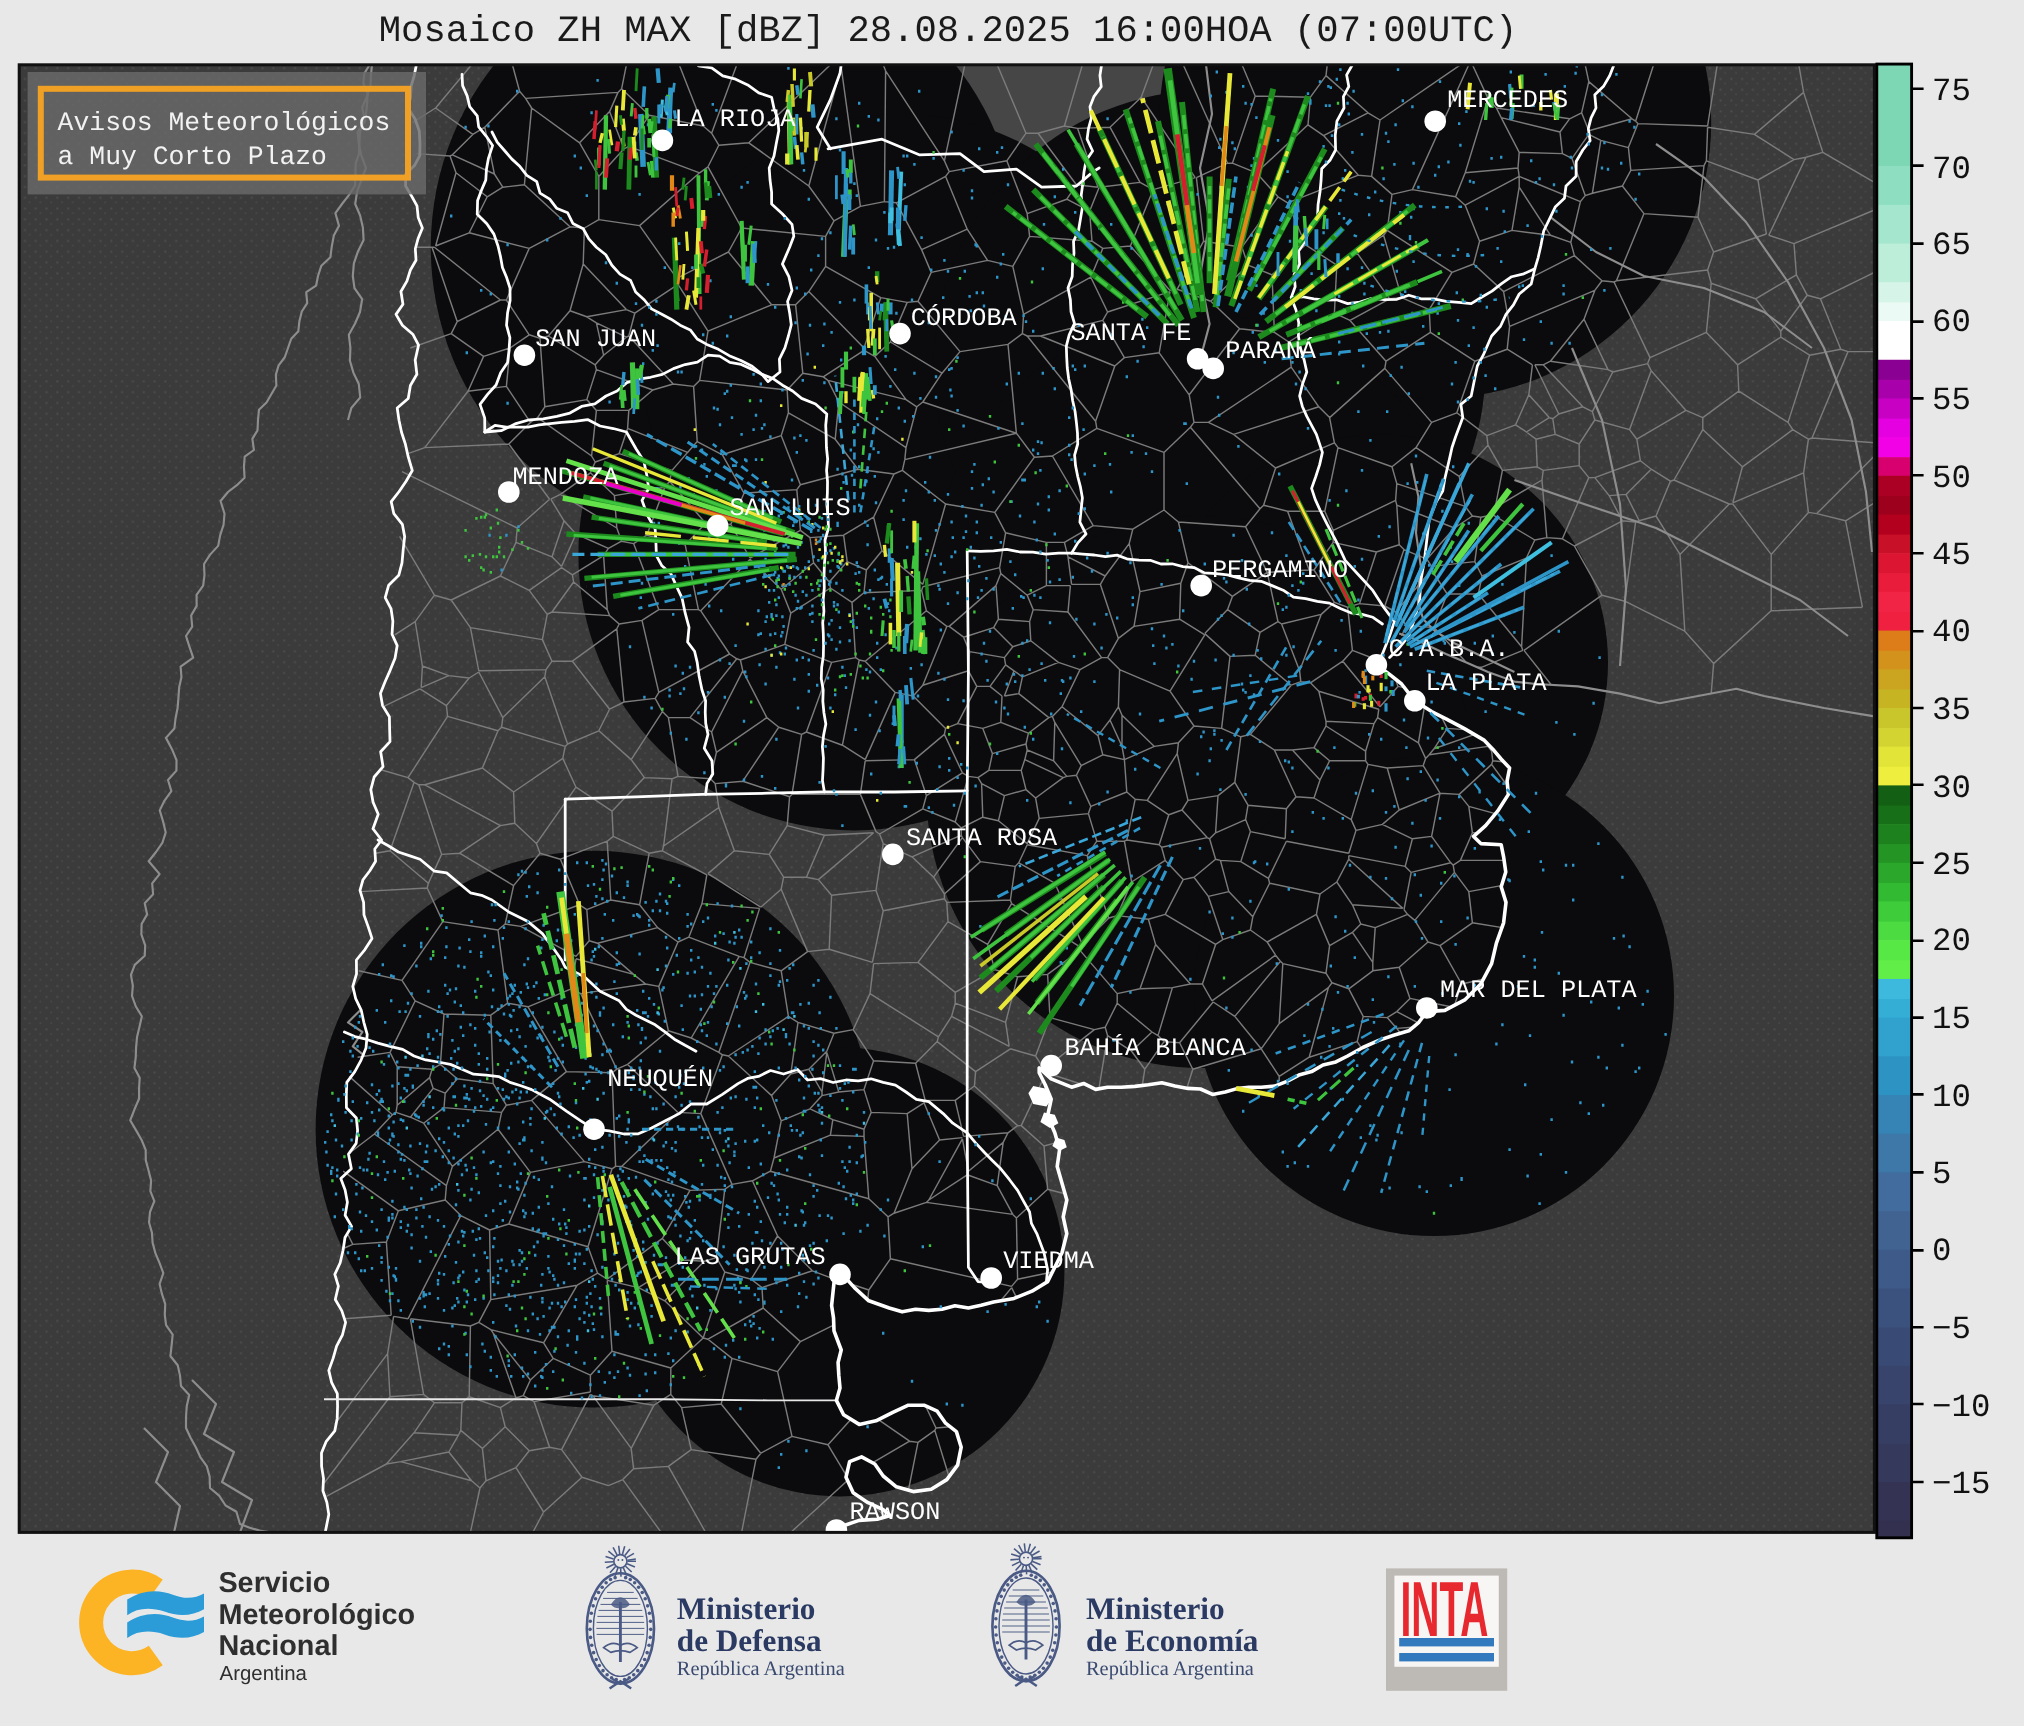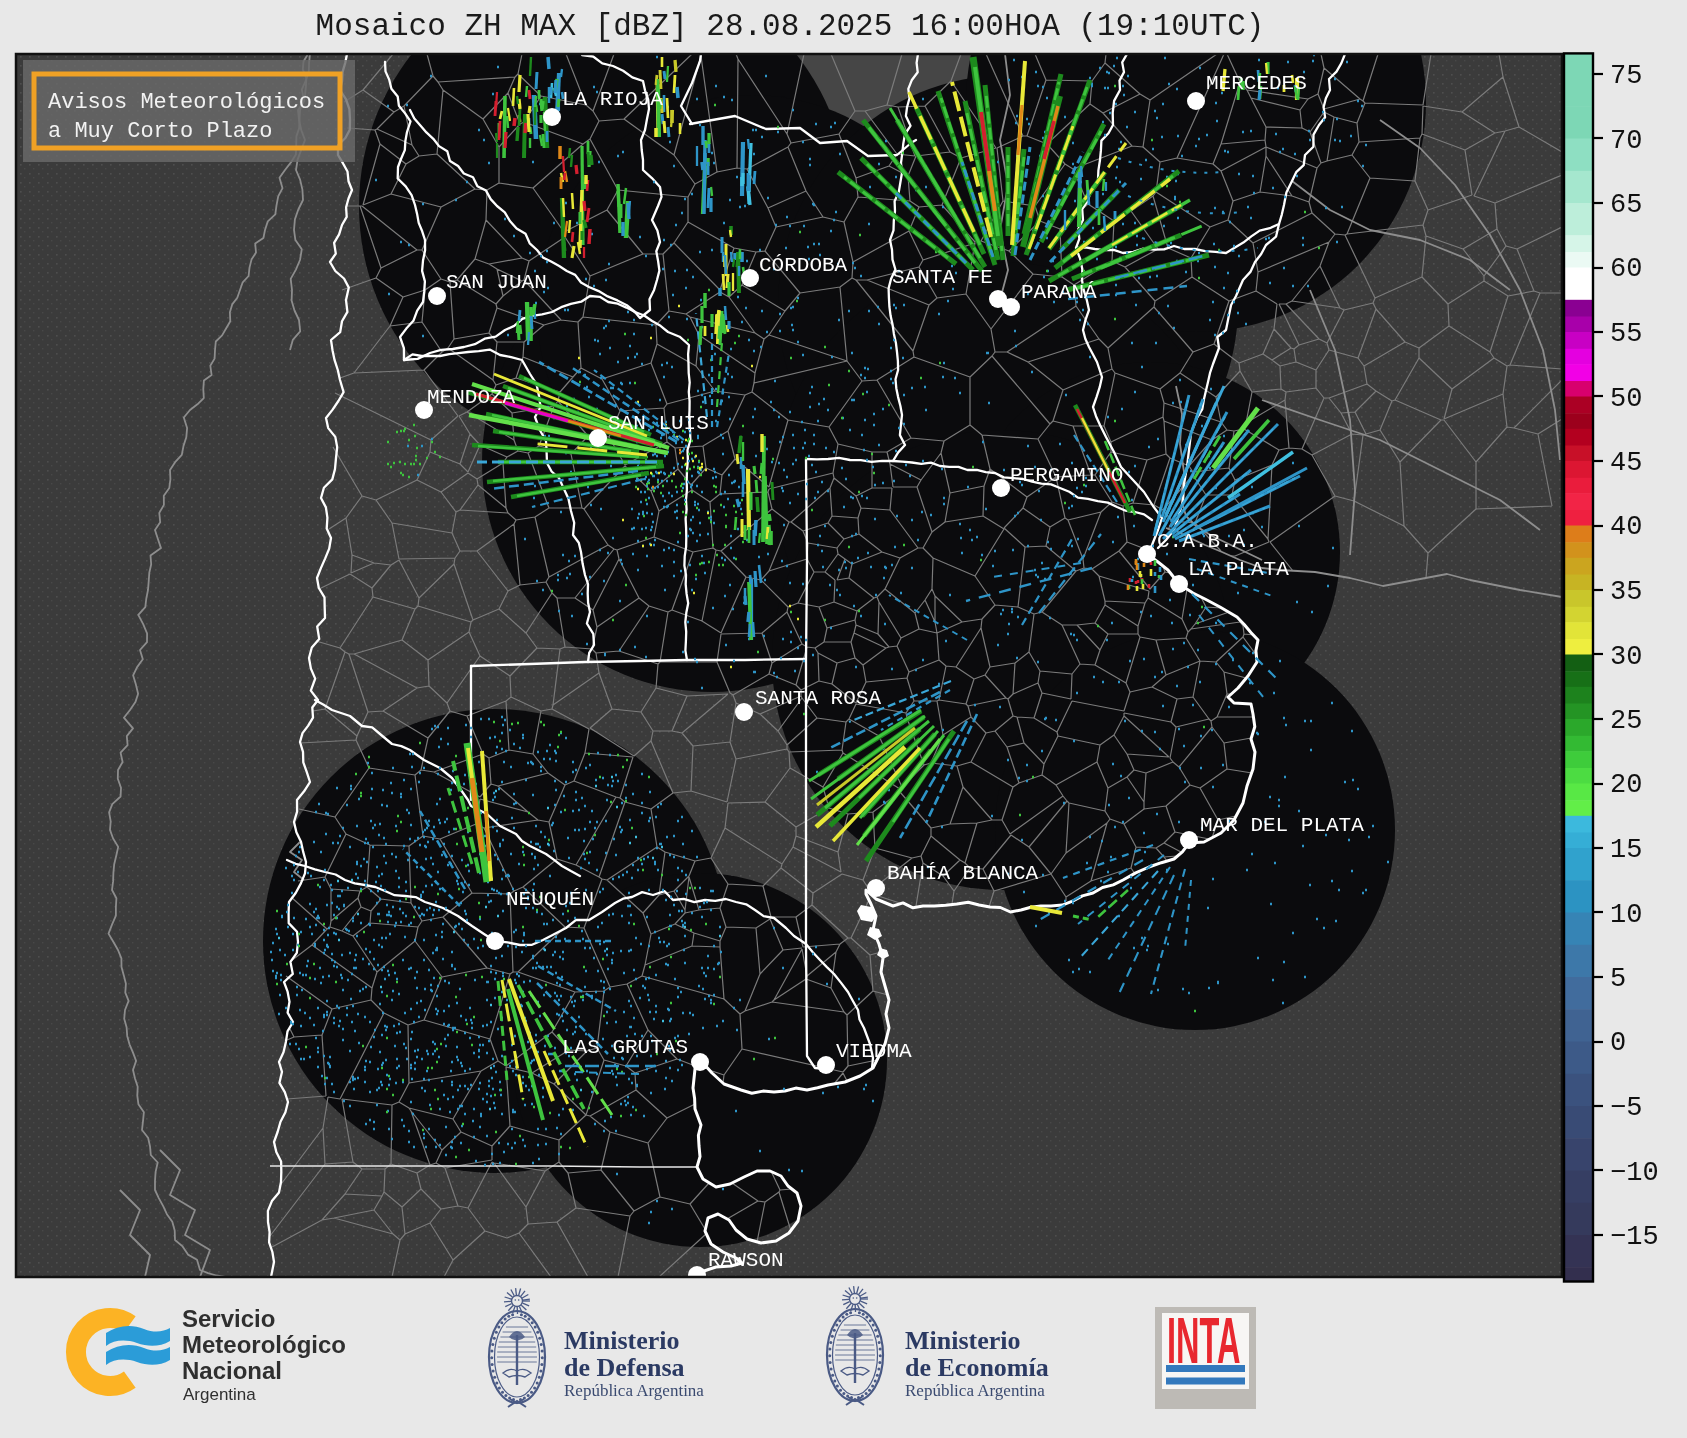--- a/index.html
+++ b/index.html
@@ -4,21 +4,21 @@
 #wrap{position:relative;width:1687px;height:1438px;background:#e8e8e8;overflow:hidden;font-family:"Liberation Mono",monospace;}
 .cl{font:21px "Liberation Mono",monospace;fill:#fff;}
 .cbl{font:27px "Liberation Mono",monospace;fill:#111;}
 .pb{fill:none;stroke:#fff;stroke-width:2.3;stroke-linejoin:round;stroke-linecap:round;}
 .pg{fill:none;stroke:#7b7b7b;stroke-width:1.2;stroke-linejoin:round;}
 .pg2{fill:none;stroke:#8d8d8d;stroke-width:1.8;stroke-linejoin:round;fill:none;}
 .co{fill:none;stroke:#fff;stroke-width:3;stroke-linejoin:round;stroke-linecap:round;}
 #title{position:absolute;top:9px;left:0;width:1580px;text-align:center;font:31px "Liberation Mono",monospace;color:#1a1a1a;letter-spacing:0px;}
 </style></head><body>
 <div id="wrap">
-<div id="title">Mosaico ZH MAX [dBZ] 28.08.2025 16:00HOA (19:10UTC)</div>
+<div id="title">Mosaico ZH MAX [dBZ] 28.08.2025 16:00HOA (07:00UTC)</div>
 <svg width="1687" height="1438" style="position:absolute;top:0;left:0">
 <defs>
 <clipPath id="mapclip">
           <rect x="16" y="54" width="1546" height="1223"></rect>
         </clipPath>
 <pattern id="dotp" width="9" height="9" patternUnits="userSpaceOnUse">
 <rect width="9" height="9" fill="#3b3b3b"></rect>
           <rect x="2" y="2" width="1.6" height="1.6" fill="#4e4e4e"></rect>
           <rect x="6" y="6" width="1.4" height="1.4" fill="#484848"></rect>
 </pattern>

